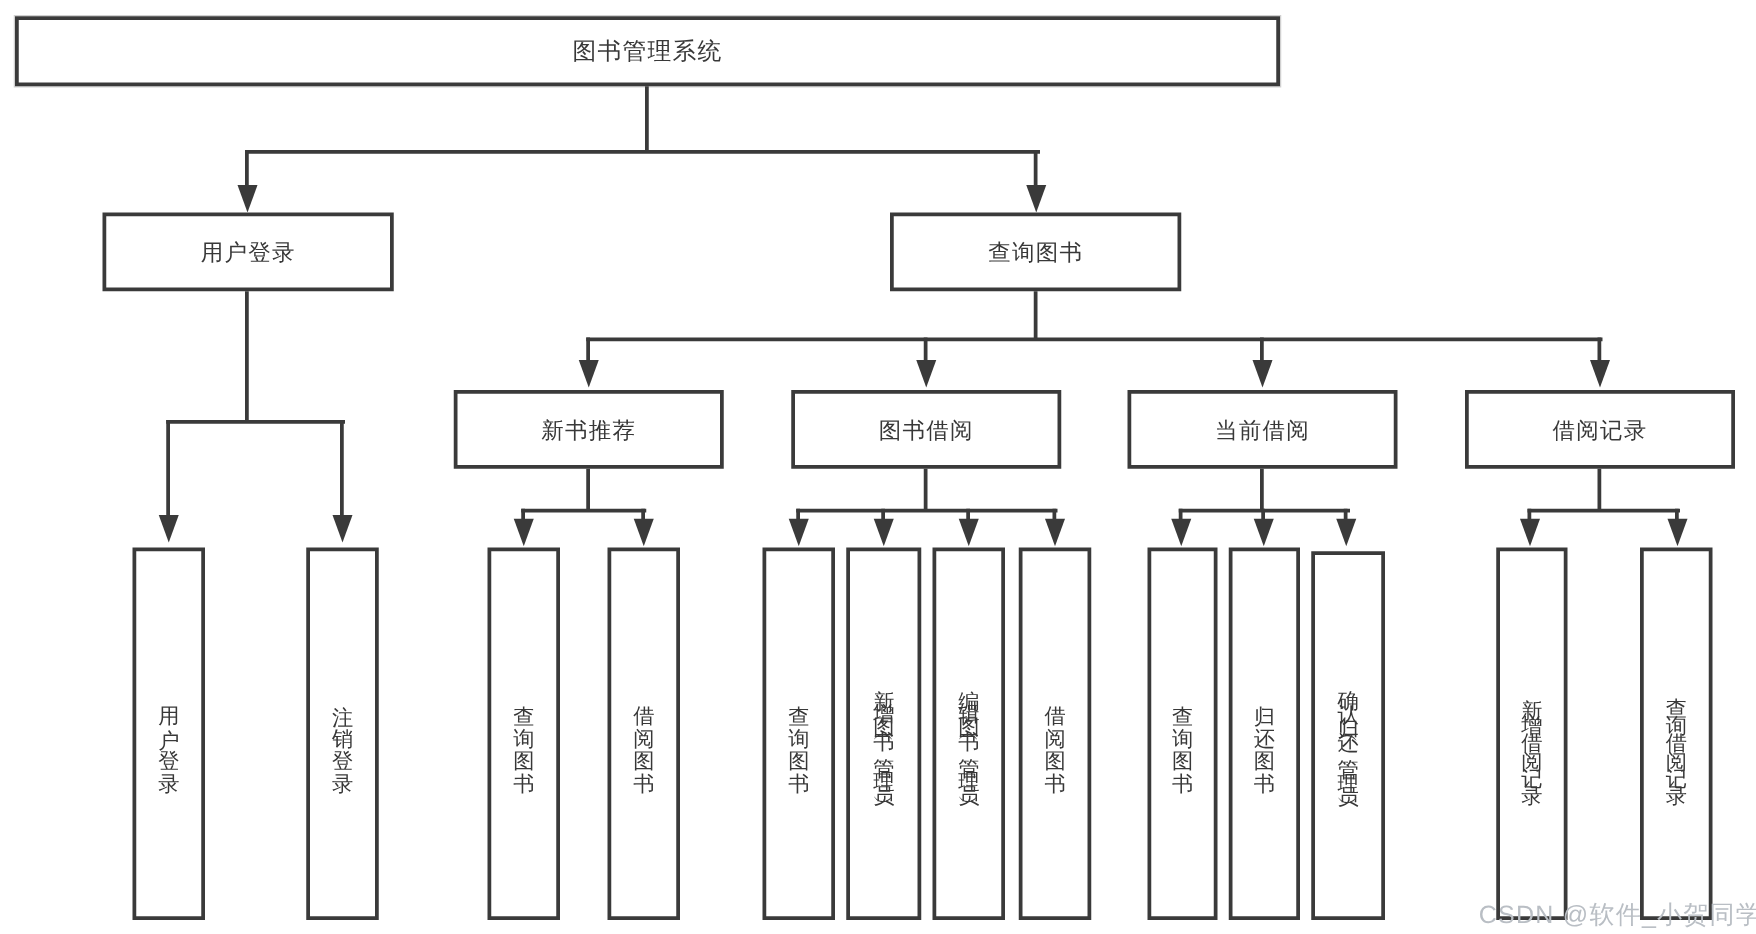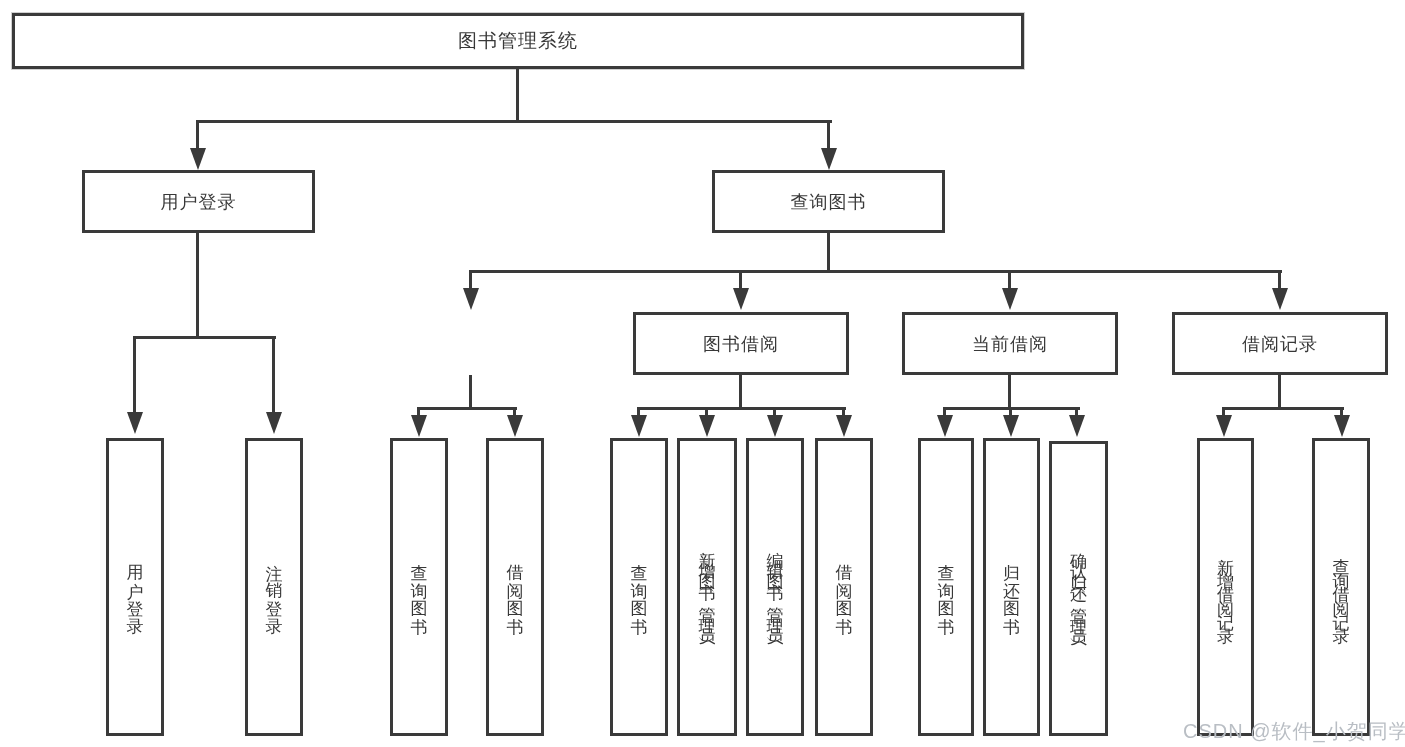--- a/index.html
+++ b/index.html
@@ -83,20 +83,23 @@
   <div class="h" style="left:469px;top:270px;width:813px;"></div>
   <div class="v" style="left:469px;top:270px;height:20px;"></div>
   <div class="v" style="left:739px;top:270px;height:20px;"></div>
   <div class="v" style="left:1008px;top:270px;height:20px;"></div>
   <div class="v" style="left:1278px;top:270px;height:20px;"></div>
   <div class="a" style="left:463px;top:288px;"></div>
   <div class="a" style="left:733px;top:288px;"></div>
   <div class="a" style="left:1002px;top:288px;"></div>
   <div class="a" style="left:1272px;top:288px;"></div>
 
+  <div class="box" style="left:363px;top:312px;width:216px;height:63px;">
+    <span>新书推荐</span>
+  </div>
   <div class="box" style="left:633px;top:312px;width:216px;height:63px;">
     <span>图书借阅</span>
   </div>
   <div class="box" style="left:1172px;top:312px;width:216px;height:63px;">
     <span>借阅记录</span>
   </div>
   <div class="box" style="left:902px;top:312px;width:216px;height:63px;">
     <span>当前借阅</span>
   </div>
 

